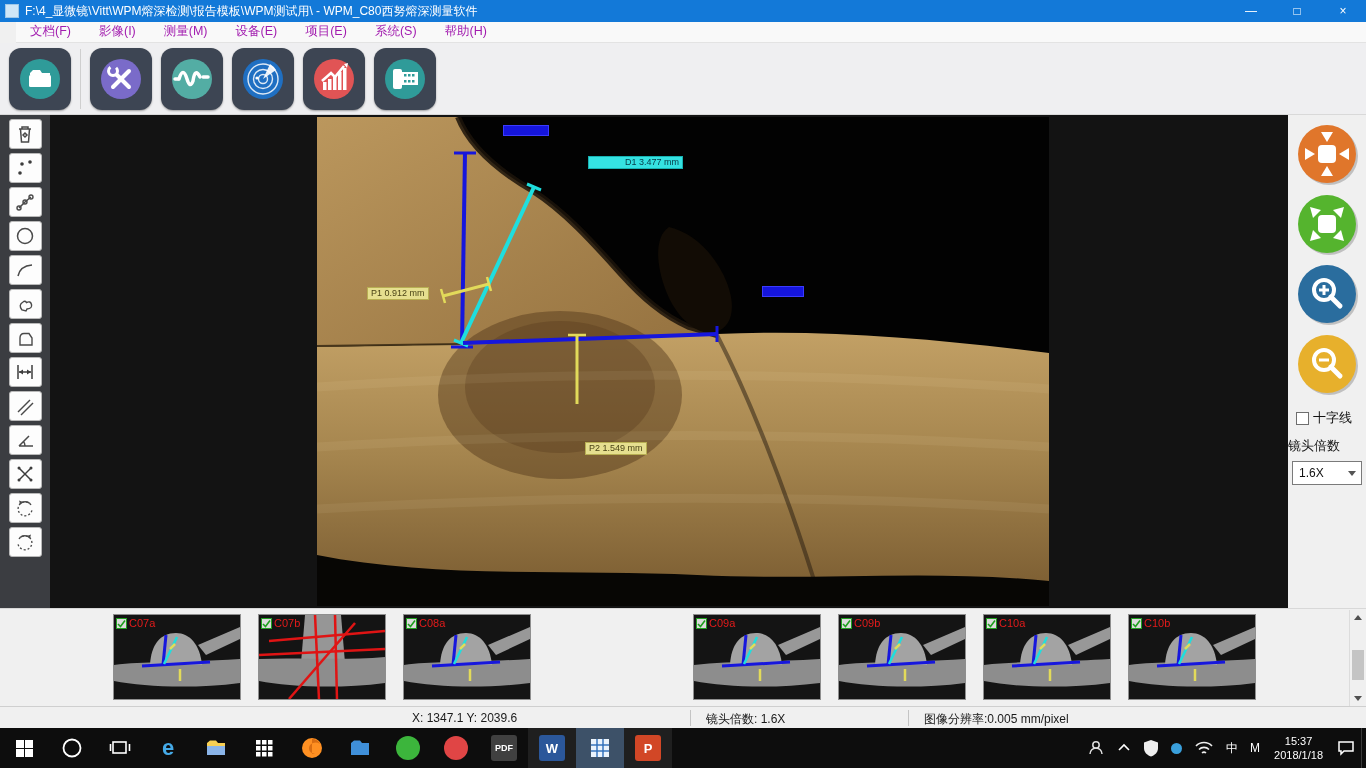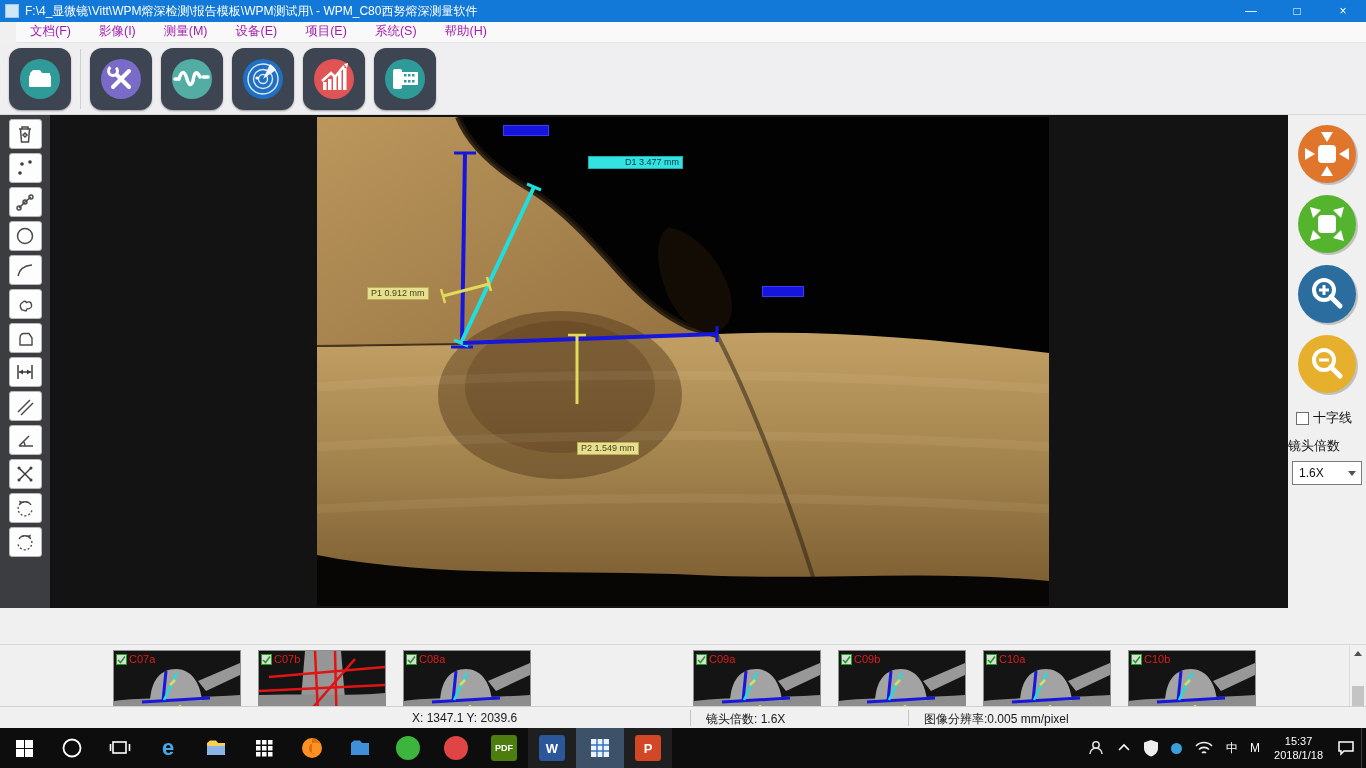--- a/index.html
+++ b/index.html
@@ -47,21 +47,21 @@
   .rp-row { width:78px; display:flex; align-items:center; padding-left:8px; margin-top:14px; font-size:13px; color:#111; }
   .rp-check { width:13px; height:13px; border:1px solid #6e6e6e; background:#fff; margin-right:4px; }
   .rp-label { font-size:13px; color:#111; margin-top:10px; align-self:flex-start; }
   .rp-select { width:70px; height:24px; margin-top:6px; background:#fff; border:1px solid #7a7a7a;
                display:flex; align-items:center; font-size:12px; color:#111; padding-left:6px; position:relative; }
   .rp-select .chev { position:absolute; right:5px; top:9px; width:0; height:0;
                      border-left:4px solid transparent; border-right:4px solid transparent; border-top:5px solid #555; }
 
   
   .thumb-strip { position:absolute; left:0; top:608px; width:1366px; height:98px; background:#f0f0f0;
-                 border-top:1px solid #d8d8d8;margin-top:36px; }
+                 border-top:1px solid #d8d8d8; }
   .thumb { position:absolute; top:5px; width:128px; height:86px; border:1px solid #8f8f8f; background:#141414; }
   .thumb.selected { border:3px solid #1b2fd0; }
   .tlabel { position:absolute; left:2px; top:2px; display:flex; align-items:center; z-index:2; }
   .tname { color:#e31b1b; font-size:11px; margin-left:2px; }
   .tcheck { width:11px; height:11px; background:rgba(255,255,255,.85); border:1px solid #20a020;
             display:flex; align-items:center; justify-content:center; }
   .vscroll { position:absolute; left:1349px; top:1px; width:16px; height:96px; background:#f0f0f0; border-left:1px solid #dcdcdc; }
   .vs-up,.vs-down { position:absolute; left:0; width:16px; height:15px; background:#f0f0f0; display:flex; align-items:center; justify-content:center; }
   .vs-up { top:0; } .vs-down { bottom:0; }
   .tri-up { width:0;height:0;border-left:4px solid transparent;border-right:4px solid transparent;border-bottom:5px solid #505050; }
@@ -357,21 +357,21 @@
         <g stroke="#e2da5a">
           <line x1="260" y1="218" x2="260" y2="287" stroke-width="3"></line>
           <line x1="251" y1="218" x2="269" y2="218" stroke-width="2.5"></line>
         </g>
       </svg>
 
       <div class="mlabel blue" style="left:186px; top:8px; width:46px; height:11px;"></div>
       <div class="mlabel cyan" style="left:271px; top:39px;">D1 3.477 mm</div>
       <div class="mlabel yellow" style="left:50px; top:170px;">P1 0.912 mm</div>
       <div class="mlabel blue" style="left:445px; top:169px; width:42px; height:11px;"></div>
-      <div class="mlabel yellow" style="left:260px; top:325px;">P2 1.549 mm</div>
+      <div class="mlabel yellow" style="left:268px; top:325px;">P2 1.549 mm</div>
     </div>
   </div>
 
   <div class="right-panel">
     <svg class="rp-btn" viewBox="0 0 62 62">
       <circle cx="33" cy="33" r="29" fill="rgba(0,0,0,.2)"></circle>
       <circle cx="31" cy="31" r="29" fill="#e0762b"></circle>
       <rect x="22" y="22" width="18" height="18" rx="4" fill="#fff"></rect>
       <g fill="#fff">
         <polygon points="31,19 25,9 37,9"></polygon>
@@ -615,21 +615,21 @@
         <path d="M3 7 l3 -2.5 h6 l2 2.5 h7 v12 h-18 z" fill="#3f8fd9"></path>
       </svg>
     </div>
     <div class="tk-cell">
       <div class="circ-icon" style="background:#3cb53c"></div>
     </div>
     <div class="tk-cell">
       <div class="circ-icon" style="background:#e04545"></div>
     </div>
     <div class="tk-cell">
-      <div class="sq-icon" style="background:#4d7c0f; font-size:9px;">PDF</div>
+      <div class="sq-icon" style="background:#404040; font-size:9px;">PDF</div>
     </div>
     <div class="tk-cell running">
       <div class="sq-icon" style="background:#2b579a;">W</div>
     </div>
     <div class="tk-cell active">
       <svg width="24" height="24">
         <rect x="3" y="3" width="18" height="18" fill="#eaf2fb"></rect>
         <g stroke="#2b6cb8" stroke-width="1.4">
             <line x1="3" y1="9" x2="21" y2="9"></line>
             <line x1="3" y1="15" x2="21" y2="15"></line>

